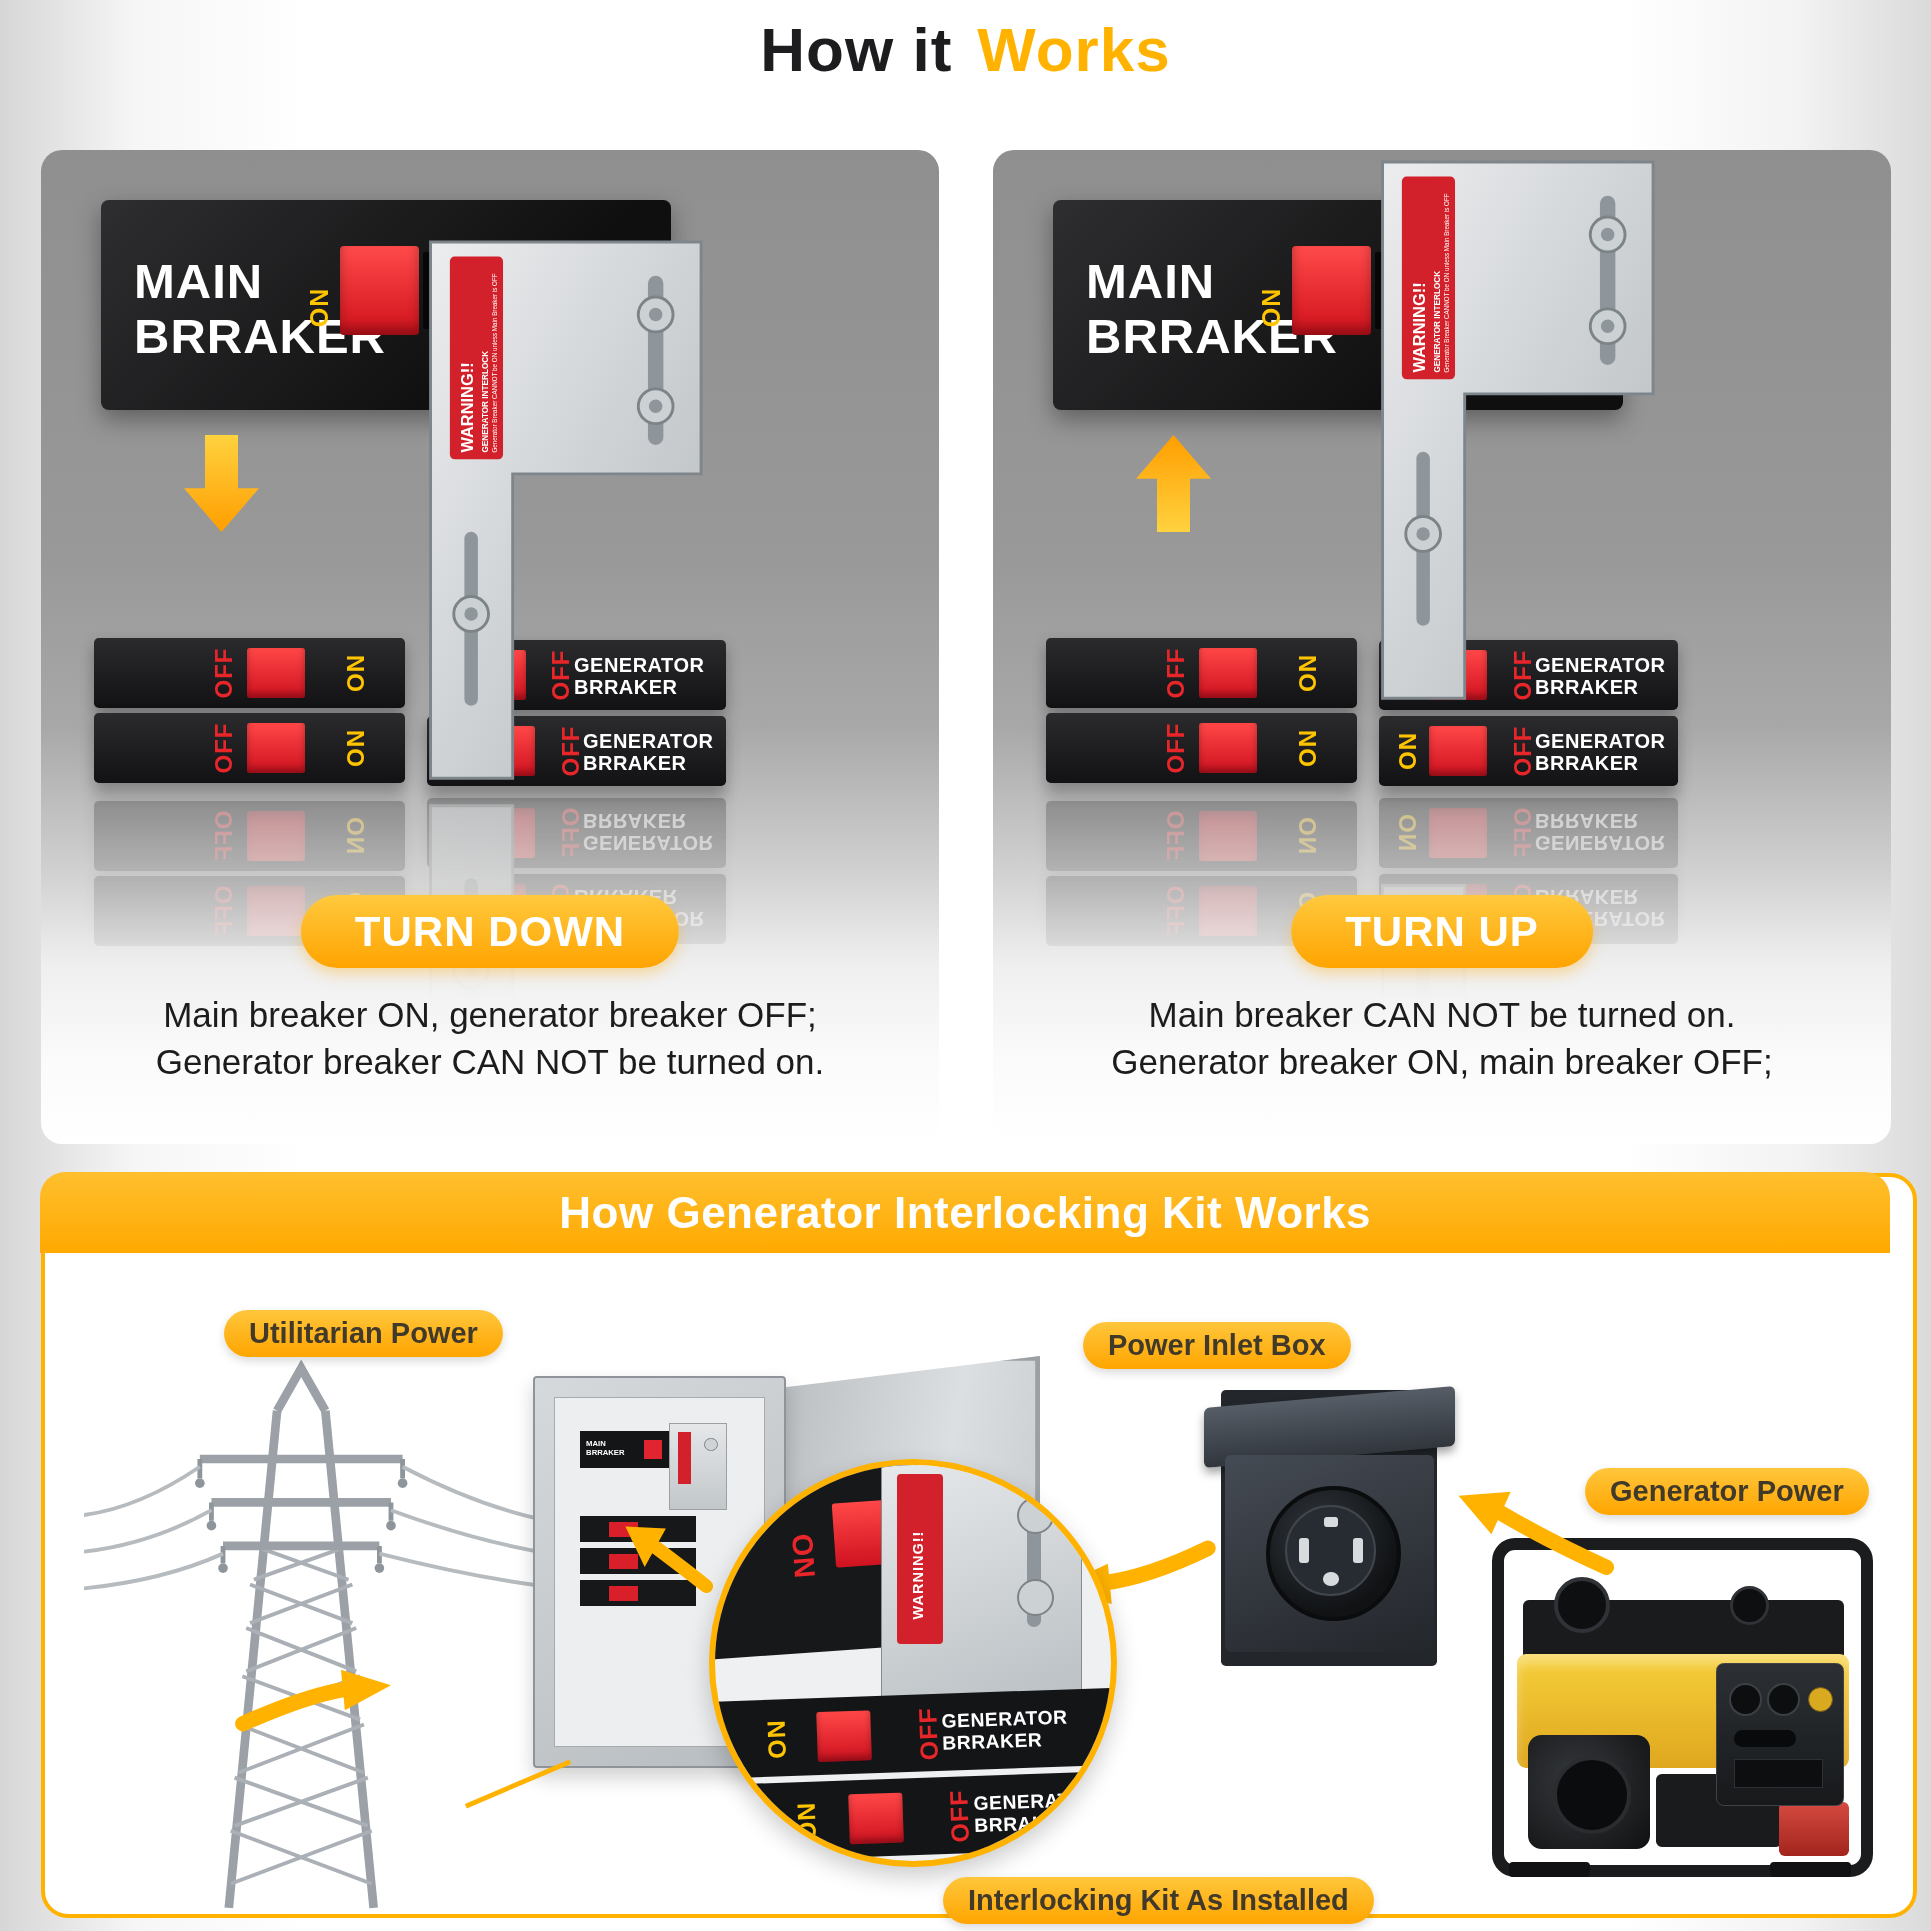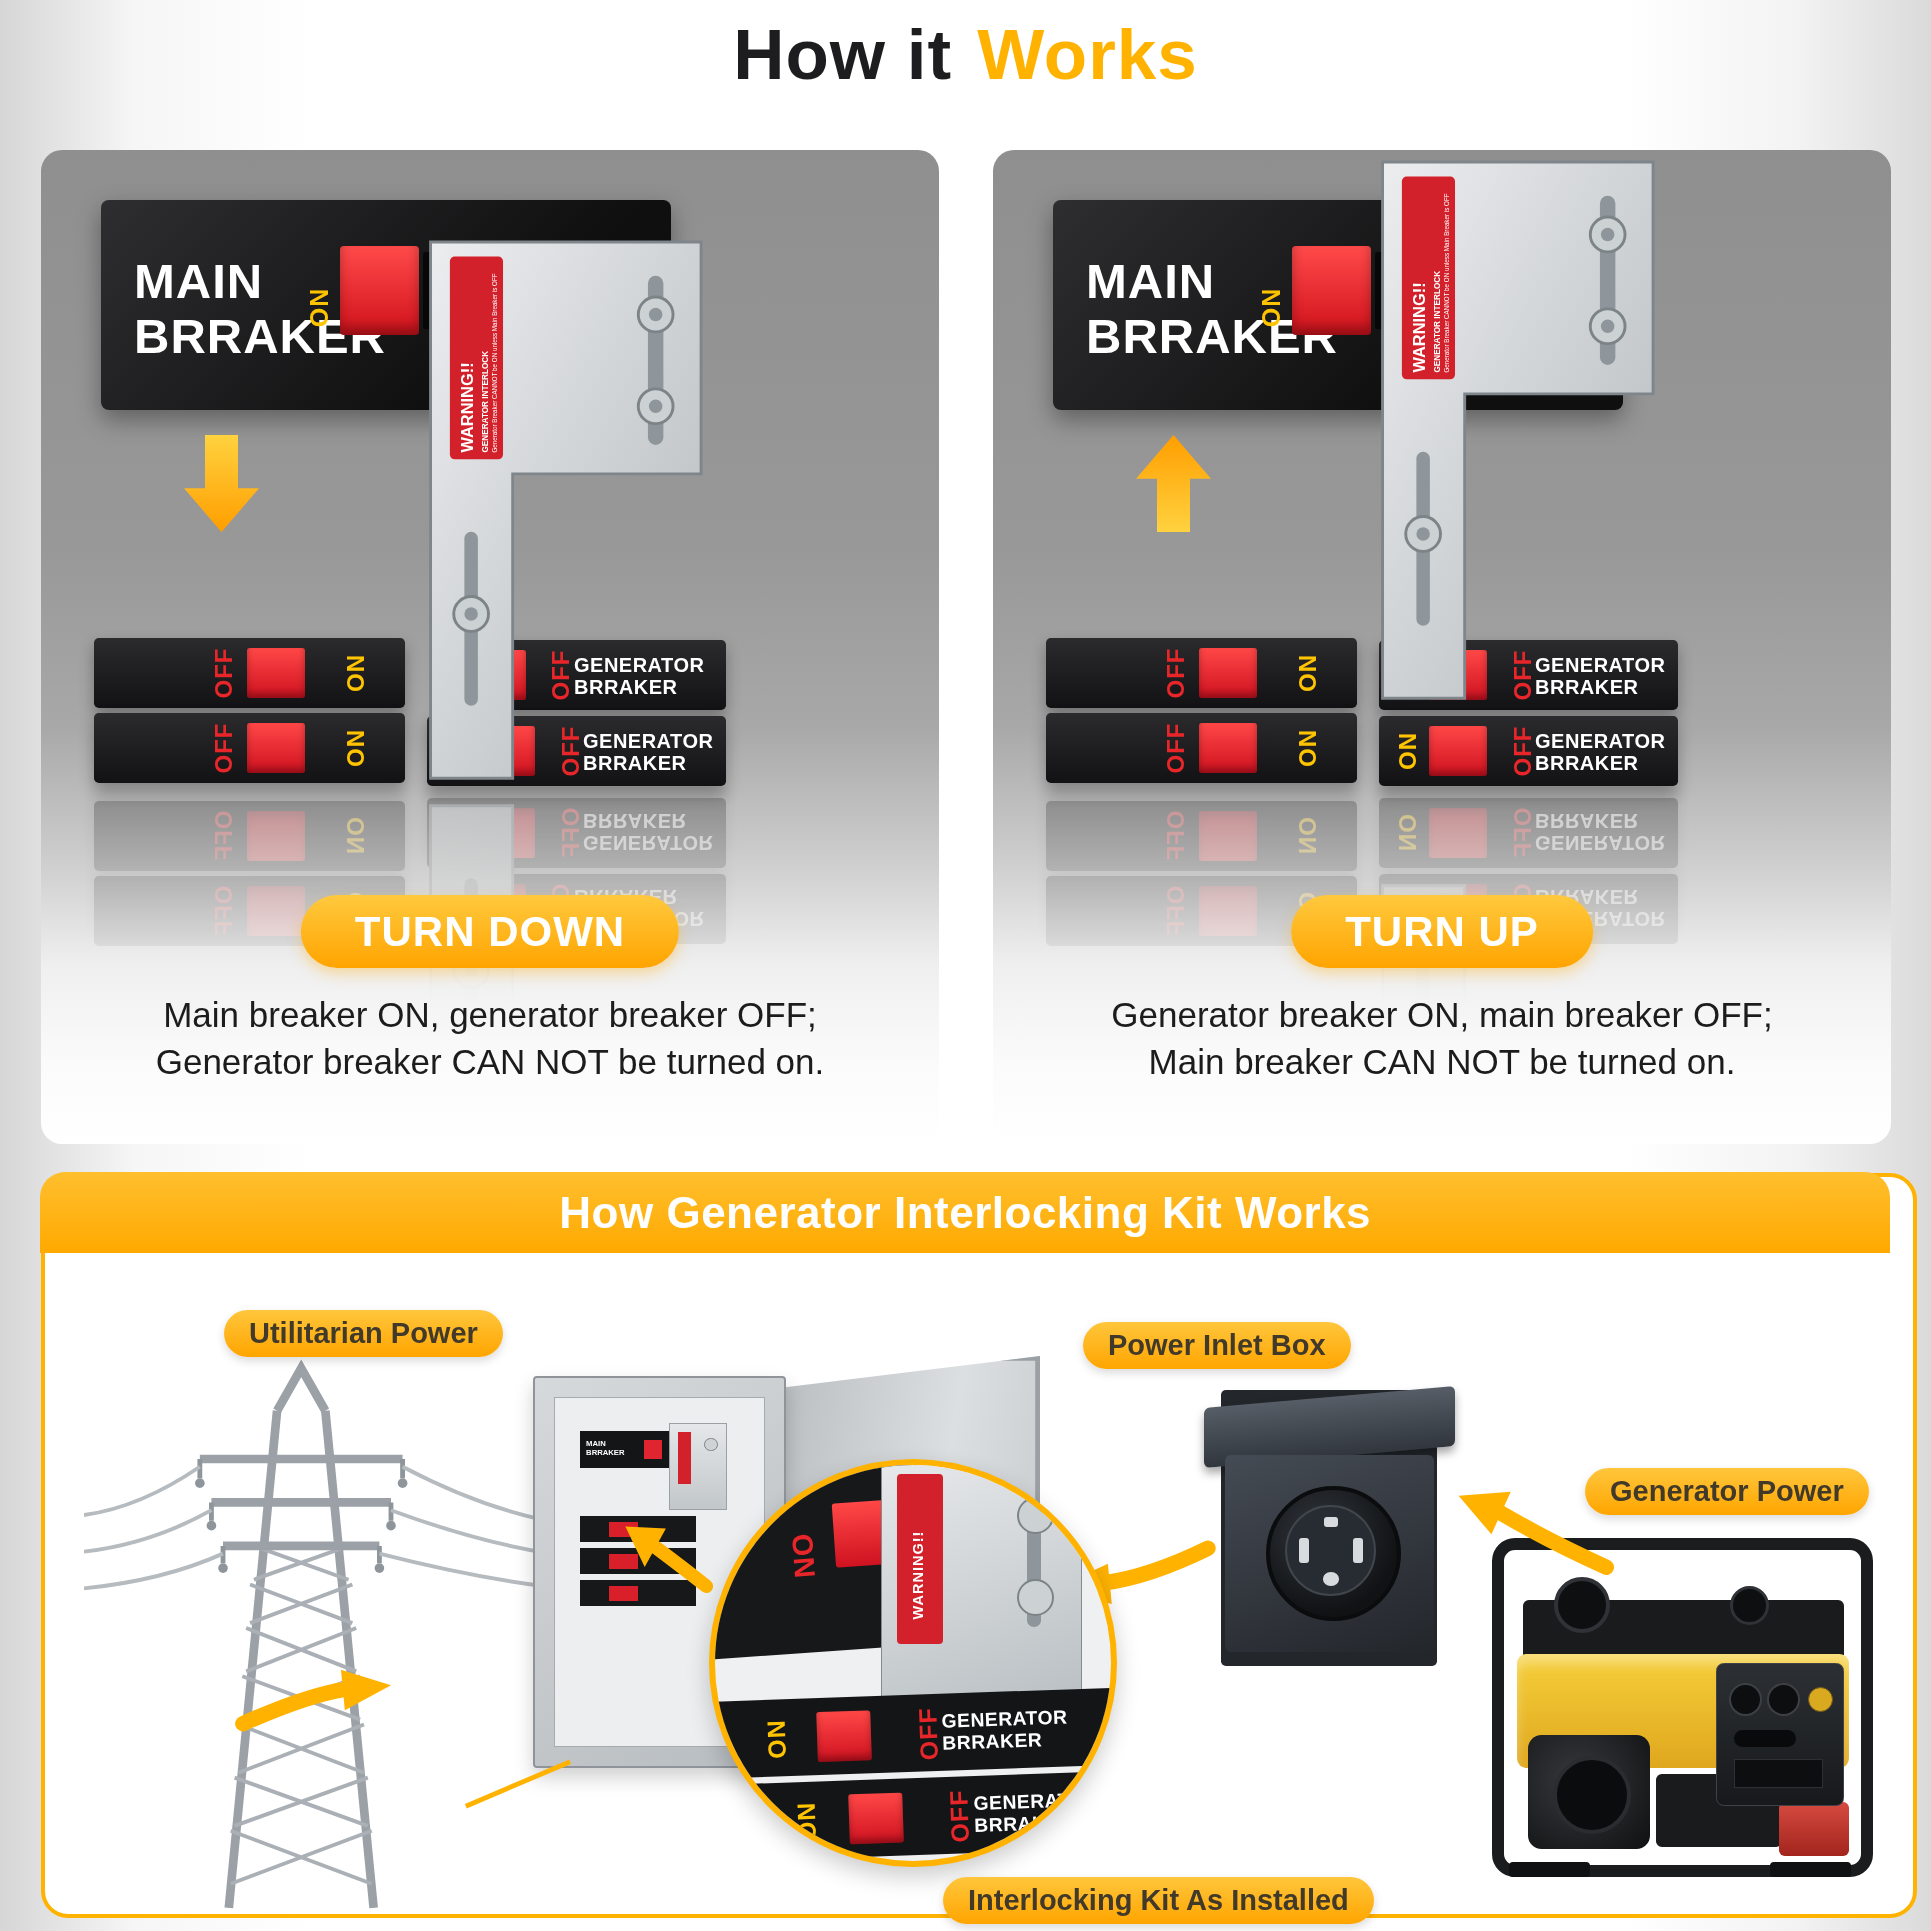--- a/index.html
+++ b/index.html
@@ -3,21 +3,21 @@
 <meta charset="utf-8">
 <style>
   html,body{margin:0;padding:0;}
   body{
     width:1931px;height:1931px;position:relative;overflow:hidden;
     font-family:"Liberation Sans","DejaVu Sans",sans-serif;
     background:linear-gradient(90deg,#d6d6d6 0%,#f6f6f6 7%,#ffffff 16%,#ffffff 84%,#f3f3f3 93%,#dadada 100%);
   }
   
   .page-title{position:absolute;top:13.5px;left:0;width:100%;text-align:center;
-    font-size:71px;font-weight:800;color:#1d1d1f;margin:0;letter-spacing:1px;}
+    font-size:62px;font-weight:800;color:#1d1d1f;margin:0;letter-spacing:1px;}
   .page-title .hl{color:#ffb300;margin-left:25px;}
 
   
   .card{position:absolute;top:150px;width:898px;height:994px;border-radius:21px;
     background:linear-gradient(180deg,#8f8f8f 0%,#989898 40%,#a8a8a8 58%,#cfcfcf 72%,#efefef 82%,#fbfbfb 92%,#ffffff 100%);}
   .card--down{left:41px;}
   .card--up{left:993px;}
   .illus{position:absolute;left:0;top:0;width:898px;height:676px;z-index:2;}
 
   .main-breaker{position:absolute;left:60px;top:50px;width:570px;height:210px;border-radius:7.7px;
@@ -421,22 +421,22 @@
       <span class="vtext r-off pos-off-r2">OFF</span>
       <span class="gen-name pos-name-r2">
         <div>GENERATOR</div>
         <div>BRRAKER</div>
       </span>
     </div>
   </div>
     </div>
   <div class="badge">TURN UP</div>
   <p class="caption">
+    <span>Main breaker CAN NOT be turned on.</span>
     <span>Generator breaker ON, main breaker OFF;</span>
-    <span>Main breaker CAN NOT be turned on.</span>
   </p>
 </section>
 
 <section class="kit">
   <div class="kit-header">How Generator Interlocking Kit Works</div>
   <div class="kit-body">
 
     <svg class="tower" viewBox="0 0 520 588">
       <path d="M150,585 L200,70 M300,585 L250,70" stroke="#9ba1a6" stroke-width="9" fill="none"></path>
       <path d="M152,560 L298,505 M298,560 L152,505 M156,500 L294,450 M294,500 L156,450 M160,445 L290,395 M290,445 L160,395 M164,390 L286,345 M286,390 L164,345 M168,340 L282,295 M282,340 L168,295 M172,290 L278,250 M278,290 L172,250 M176,245 L274,210 M274,245 L176,210" stroke="#aab0b5" stroke-width="4" fill="none"></path>

